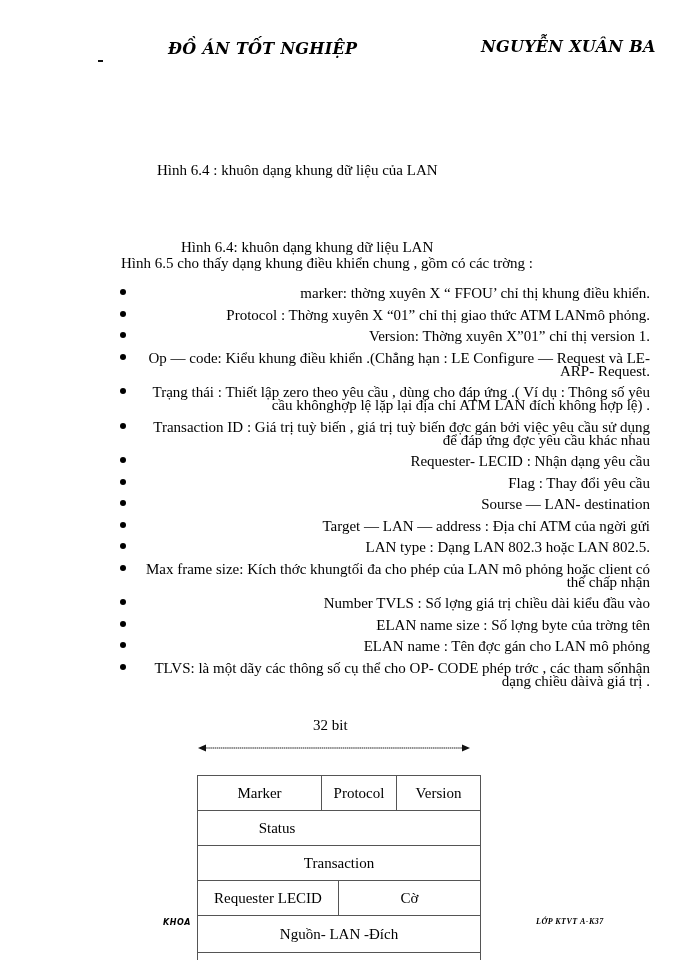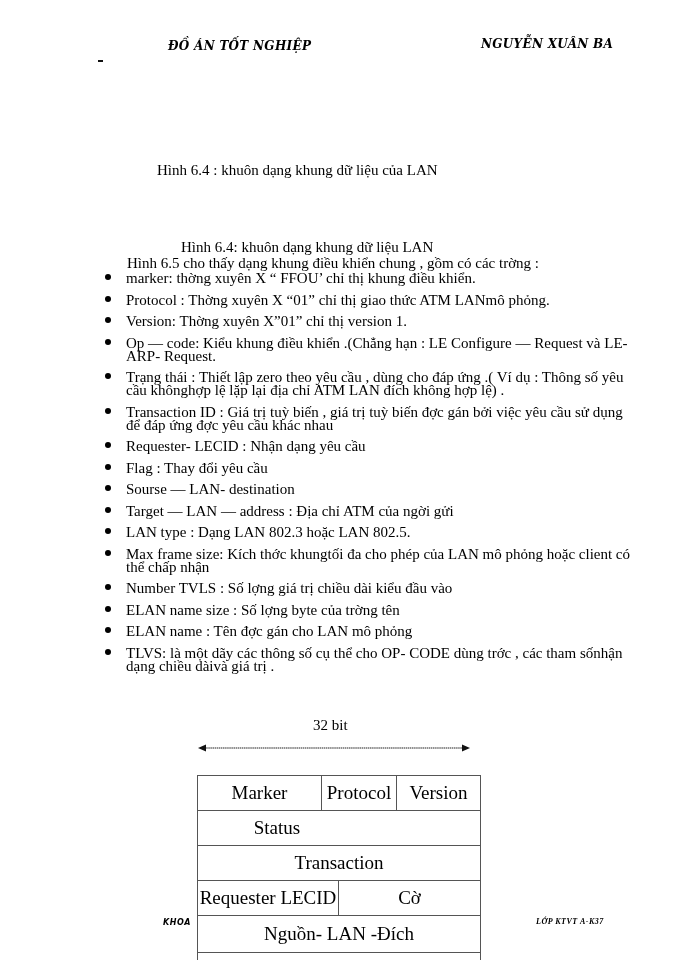--- a/index.html
+++ b/index.html
@@ -2,42 +2,42 @@
 <html><head>
 <meta charset="utf-8">
 <style>
   html, body { margin: 0; padding: 0; }
   body {
     width: 700px; height: 960px; overflow: hidden; background: #ffffff;
     font-family: "Liberation Serif", serif; color: #000; position: relative;
   }
   .abs { position: absolute; }
   .hdr {
-    font-family: "DejaVu Serif", serif; font-weight: bold; font-size: 12px;
+    font-family: "DejaVu Serif", serif; font-weight: bold; font-size: 16px;
     letter-spacing: 0.3px; font-style: italic; text-align: center;
   }
   .dash { left: 98px; top: 60px; width: 5px; height: 2px; background: #111; }
   .caption1 { left: 157px; top: 162px; font-size: 15px; }
   .caption2 { left: 181px; top: 239px; font-size: 15px; font-family: Liberation Serif, serif; }
-  .intro { left: 127px; top: 255px; font-size: 15px; }
-  ul.fields { list-style: none; margin: 0; padding: 0; left: 105px; top: 272px; width: 530px; }
+  .intro { left: 121px; top: 255px; font-size: 15px; }
+  ul.fields { list-style: none; margin: 15px; padding: 0; left: 105px; top: 272px; width: 530px; text-align: right; }
   ul.fields li {
     position: relative; padding-left: 21px; font-size: 15px; line-height: 13px;
     margin-bottom: 8.5px;
   }
   ul.fields li .bullet {
     position: absolute; left: 0; top: 2px; width: 6px; height: 6px;
     border-radius: 50%; background: #000;
   }
   .bits { left: 313px; top: 717px; font-size: 15px; text-align: right; }
   .arrow { left: 198px; top: 742px; width: 272px; height: 12px; }
   .frame { left: 197px; top: 775px; width: 282px; border: 1px solid #555; border-bottom: none; }
   .frow { display: flex; height: 34px; border-bottom: 1px solid #555; }
   .fcell {
-    display: flex; align-items: center; justify-content: center; font-size: 19px;
+    display: flex; align-items: center; justify-content: center; font-size: 15px;
     border-right: 1px solid #555; box-sizing: border-box;
   }
   .fcell:last-child { border-right: none; text-align: right; }
   .foot-left { left: 163px; top: 918px; font-size: 8px; font-weight: bold; font-style: italic; font-family: "DejaVu Sans", sans-serif; letter-spacing: 0.5px; }
   .foot-right { left: 536px; top: 917px; font-size: 8px; font-weight: bold; font-style: italic; font-family: Liberation Serif, serif; letter-spacing: 0.5px; }
 </style>
 </head>
 <body>
 
 <div class="abs hdr" style="left:168px; top:39px;">ĐỒ ÁN TỐT NGHIỆP</div>
@@ -57,21 +57,21 @@
   <li><span class="bullet"></span><span>Transaction ID : Giá trị tuỳ biến , giá trị tuỳ biến đợc   gán bởi việc yêu cầu sử dụng để đáp ứng đợc   yêu cầu khác nhau</span></li>
   <li><span class="bullet"></span><span>Requester- LECID : Nhận dạng yêu cầu</span></li>
   <li><span class="bullet"></span><span>Flag : Thay đổi yêu cầu</span></li>
   <li><span class="bullet"></span><span>Sourse — LAN- destination</span></li>
   <li><span class="bullet"></span><span>Target — LAN — address  : Địa chỉ ATM của ngời   gửi</span></li>
   <li><span class="bullet"></span><span>LAN type : Dạng LAN 802.3 hoặc LAN 802.5.</span></li>
   <li><span class="bullet"></span><span>Max frame size: Kích thớc   khungtối đa cho phép của LAN mô phỏng hoặc client có thể chấp nhận</span></li>
   <li><span class="bullet"></span><span>Number TVLS : Số lợng   giá trị chiều dài kiểu đầu vào</span></li>
   <li><span class="bullet"></span><span>ELAN name size : Số lợng   byte của trờng   tên</span></li>
   <li><span class="bullet"></span><span>ELAN name : Tên đợc   gán cho LAN mô phỏng</span></li>
-  <li><span class="bullet"></span><span>TLVS: là một dãy các thông số cụ thể cho OP- CODE dùng trớc   , các tham sốnhận dạng chiều dàivà giá trị .</span></li>
+  <li><span class="bullet"></span><span>TLVS: là một dãy các thông số cụ thể cho OP- CODE phép trớc   , các tham sốnhận dạng chiều dàivà giá trị .</span></li>
 </ul>
 
 <div class="abs bits">32 bit</div>
 <svg class="abs arrow" viewBox="0 0 272 12" width="272" height="12">
   <line x1="4" y1="6" x2="268" y2="6" stroke="#222" stroke-width="1.2" stroke-dasharray="1.5 0.6"></line>
   <polygon points="0,6 8,2.5 8,9.5" fill="#111"></polygon>
   <polygon points="272,6 264,2.5 264,9.5" fill="#111"></polygon>
 </svg>
 
 <div class="abs frame">

